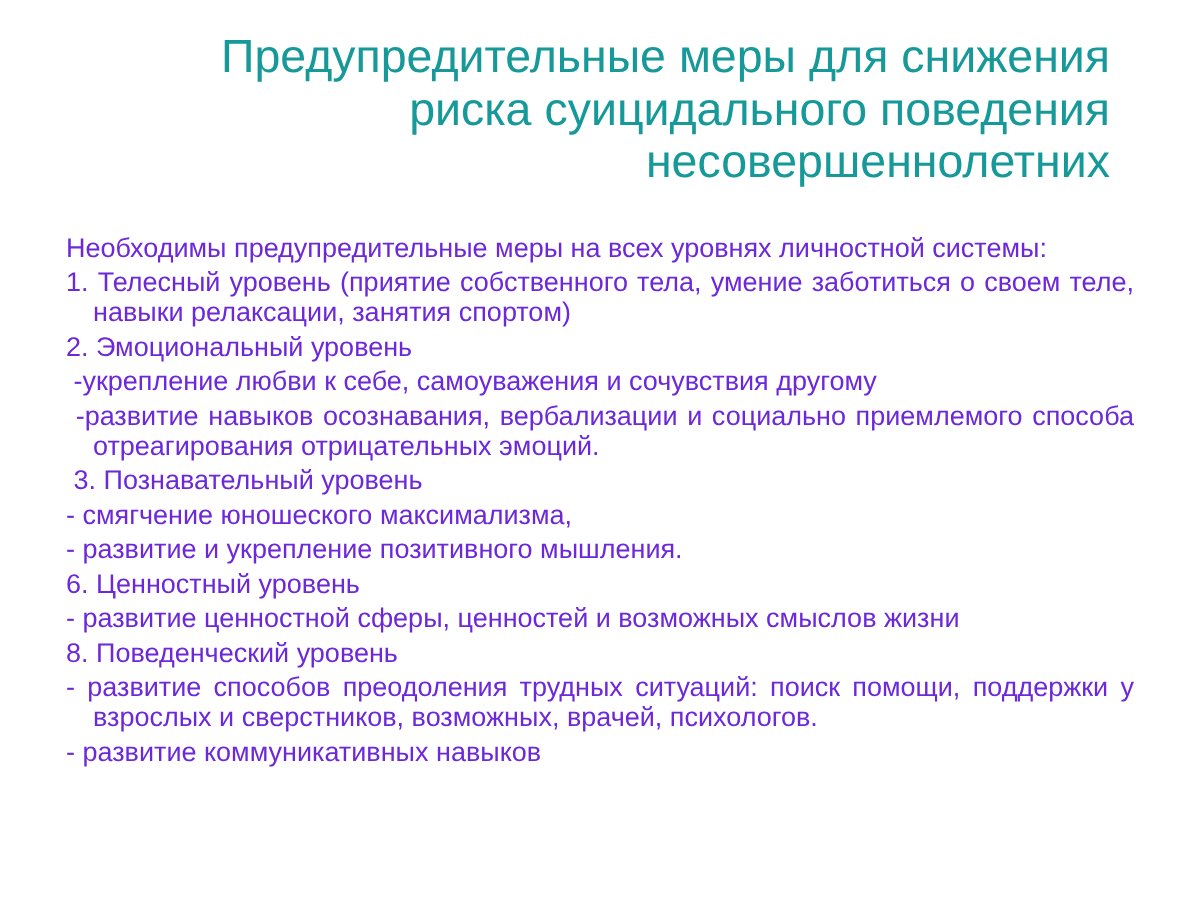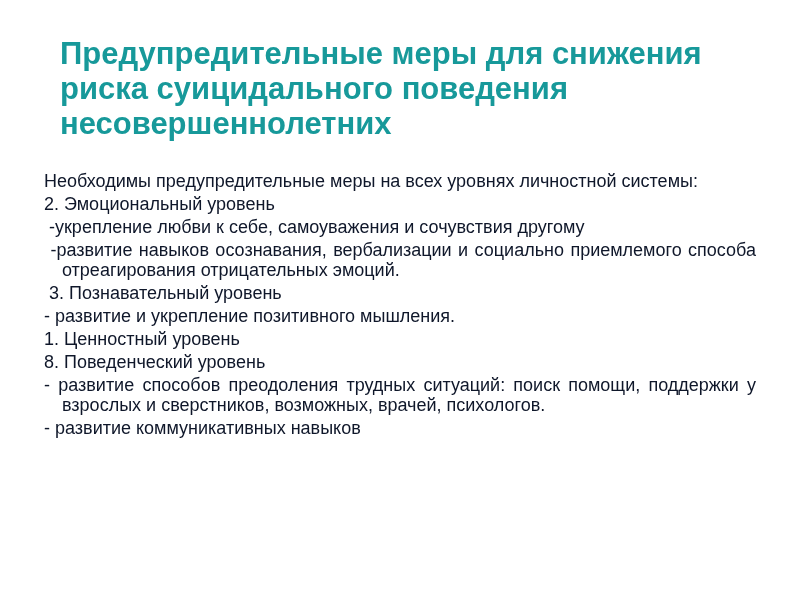--- a/index.html
+++ b/index.html
@@ -14,48 +14,51 @@
     height: 600px;
     background: #ffffff;
     box-sizing: border-box;
     padding: 16px 44px 0 44px;
     overflow: hidden;
     font-family: "Liberation Sans", "DejaVu Sans", sans-serif;
   }
   .slide-title {
     font-size: 31px;
     line-height: 35px;
-    font-weight: bold;
-    text-align: left;
+    font-weight: normal;
+    text-align: right;
     max-width: 680px;
-    margin: 20px auto 30px auto;
+    margin: 4px auto 30px auto;
   }
   .slide-body {
     font-size: 18px;
     line-height: 20px;
     font-weight: normal;
   }
   .para {
     margin: 0 0 3px 0;
     padding-left: 18px;
     text-indent: -18px;
     text-align: justify;
   }
 </style>
 </head>
 <body>
 
 <div class="slide" style="background: rgb(255, 255, 255);">
   <h1 class="slide-title" style="color: rgb(23, 153, 154);">Предупредительные меры для снижения риска суицидального поведения несовершеннолетних</h1>
 
-  <div class="slide-body" style="color: #0f172a;">
+  <div class="slide-body" style="color: #6d28d9;">
     <p class="para">Необходимы предупредительные меры на всех уровнях личностной системы:</p>
+    <p class="para">1. Телесный уровень (приятие собственного тела, умение заботиться о своем теле, навыки релаксации, занятия спортом)</p>
     <p class="para">2. Эмоциональный уровень</p>
     <p class="para">&nbsp;-укрепление любви к себе, самоуважения и сочувствия другому</p>
     <p class="para">&nbsp;-развитие навыков осознавания, вербализации и социально приемлемого способа отреагирования отрицательных эмоций.</p>
     <p class="para">&nbsp;3. Познавательный уровень</p>
+    <p class="para">- смягчение юношеского максимализма,</p>
     <p class="para">- развитие и укрепление позитивного мышления.</p>
-    <p class="para">1. Ценностный уровень</p>
+    <p class="para">6. Ценностный уровень</p>
+    <p class="para">- развитие ценностной сферы, ценностей и возможных смыслов жизни</p>
     <p class="para">8. Поведенческий уровень</p>
     <p class="para">- развитие способов преодоления трудных ситуаций: поиск помощи, поддержки у взрослых и сверстников, возможных, врачей, психологов.</p>
     <p class="para">- развитие коммуникативных навыков</p>
   </div>
 </div>
 
 </body></html>

